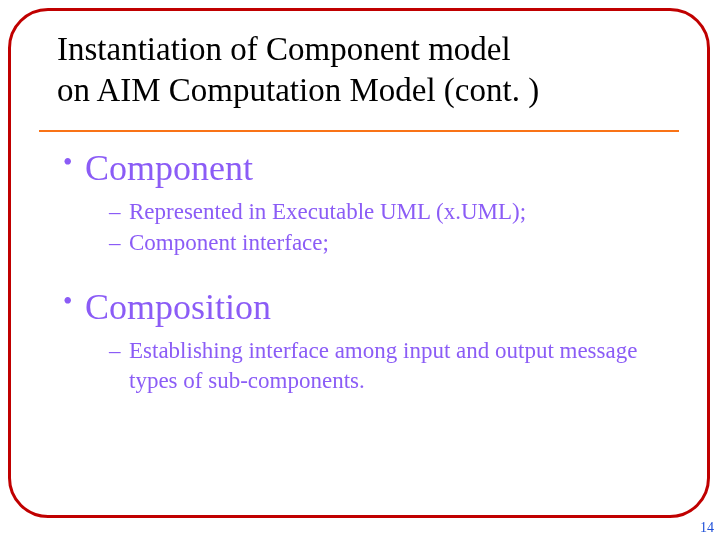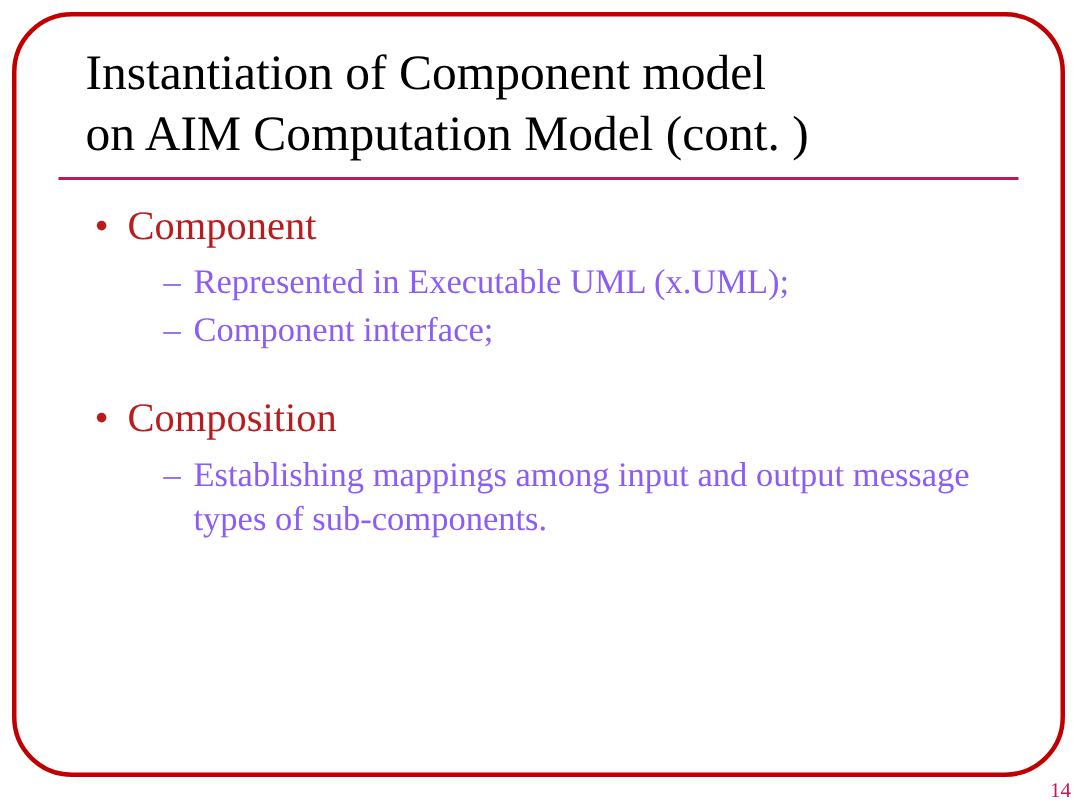--- a/index.html
+++ b/index.html
@@ -19,30 +19,30 @@
     bottom: 22px;
     border: 3px solid #c00000;
     border-radius: 40px;
     padding: 18px 28px 20px 28px;
   }
   .title {
     font-size: 33px;
     color: #000;
     text-align: left;
     line-height: 1.25;
-    padding: 0 18px 6px 18px;
-    border-bottom: 2px solid #be185d;
+    padding: 0 18px 18px 18px;
+    border-bottom: 2px solid #f97316;
     margin-bottom: 14px;
   }
   .content {
     padding: 0 4px;
   }
   .bullet-l1 {
-    font-size: 27px;
-    color: #b91c1c;
+    font-size: 36px;
+    color: #8b5cf6;
     margin: 8px 0 6px 20px;
     position: relative;
     padding-left: 22px;
     line-height: 1.25;
   }
   .bullet-l1::before {
     content: "•";
     position: absolute;
     left: 0;
     top: 0;
@@ -60,21 +60,21 @@
     content: "–";
     position: absolute;
     left: 0;
     top: 0;
   }
   .page-num {
     position: absolute;
     bottom: 4px;
     right: 6px;
     font-size: 14px;
-    color: #be185d;
+    color: #1d4ed8;
   }
 </style>
 </head>
 <body>
 
 <div class="slide-frame">
   <div class="title">
     <span>Instantiation of Component model</span><br>
     <span>on AIM Computation Model (cont. )</span>
   </div>
@@ -85,20 +85,20 @@
     <div class="bullet-l2">
       <span>Represented in Executable UML (x.UML);</span>
     </div>
     <div class="bullet-l2">
       <span>Component interface;</span>
     </div>
     <div class="bullet-l1" style="margin-top:28px;">
       <span>Composition</span>
     </div>
     <div class="bullet-l2">
-      <span>Establishing mappings among input and output message types of sub-components.</span>
+      <span>Establishing interface among input and output message types of sub-components.</span>
     </div>
   </div>
 </div>
 
 <div class="page-num">
   <span>14</span>
 </div>
 
 </body></html>

